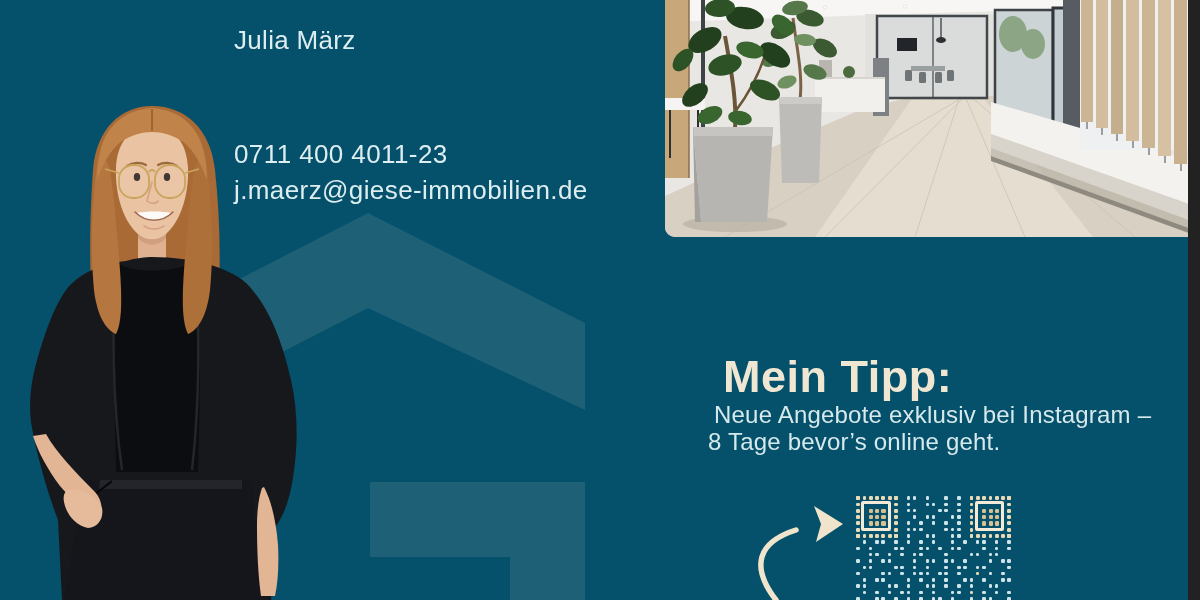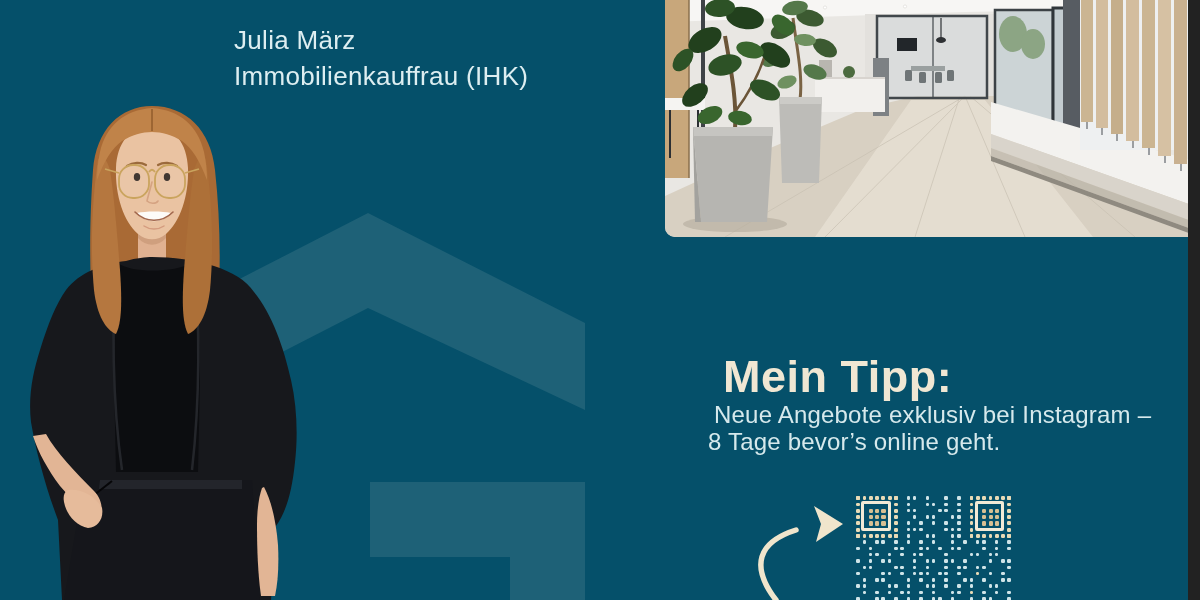--- a/index.html
+++ b/index.html
@@ -223,21 +223,24 @@
         <ellipse cx="70" cy="224" rx="52" ry="8" fill="#b4ab9c" opacity="0.6"></ellipse>
         <path d="M28,127 L108,127 L102,222 L36,222 Z" fill="#b6b5b1"></path>
         <path d="M28,127 L108,127 L107,136 L29,136 Z" fill="#c6c5c1"></path>
         <path d="M28,127 L36,222 L30,222 Z" fill="#a3a29e"></path>
       </g>
     </svg>
   </div>
 
   <div class="id-block">
     <div>Julia März</div>
-    <div>Immobilienkauffrau (IHK)</div>
+  </div>
+  <div class="contact-block">
+    <div>0711 400 4011-23</div>
+    <div>j.maerz@giese-immobilien.de</div>
   </div>
 
   <h2 class="tip-heading">Mein Tipp:</h2>
   <p class="tip-line1">Neue Angebote exklusiv bei Instagram –</p>
   <p class="tip-line2">8 Tage bevor’s online geht.</p>
 
   <svg class="arrow-svg" width="112" height="102" viewBox="0 0 112 102">
     <path d="M34,102 C8,68 16,44 54,32" fill="none" stroke="#f0e5cc" stroke-width="5.5" stroke-linecap="round"></path>
     <polygon points="101,26 72,8 79,26 74,44" fill="#f0e5cc"></polygon>
   </svg>

